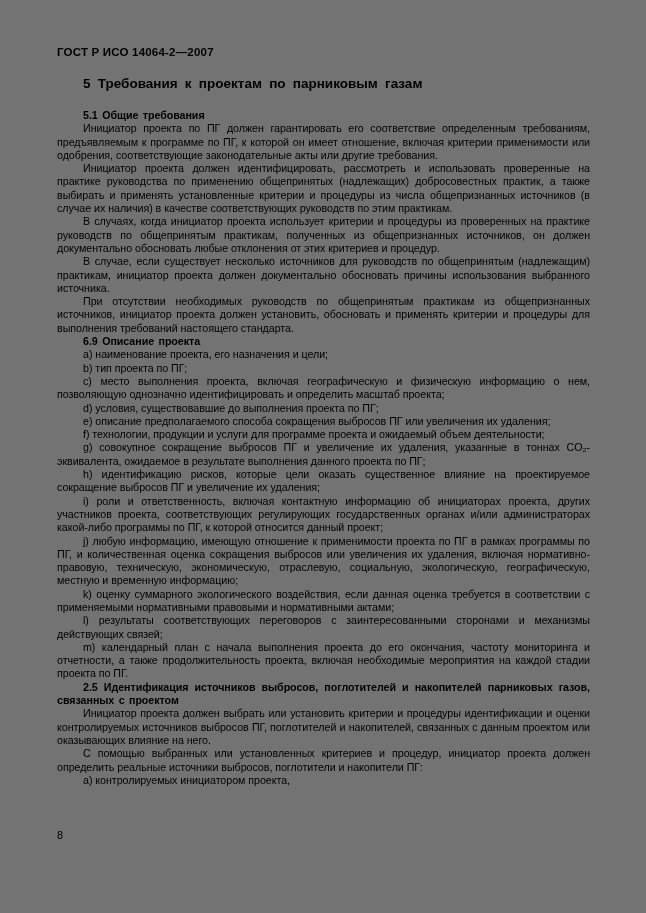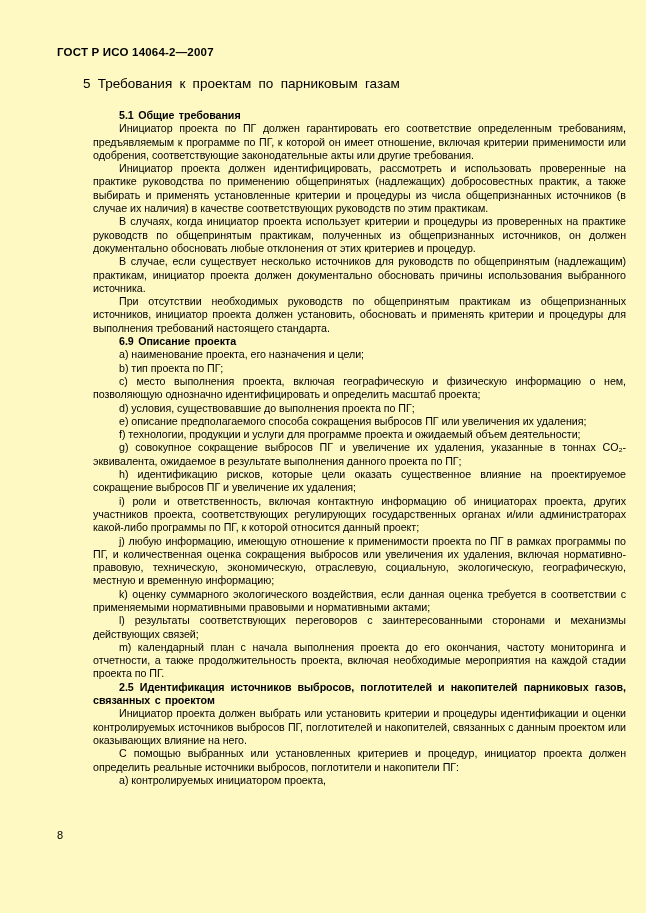--- a/index.html
+++ b/index.html
@@ -5,50 +5,49 @@
   html, body {
     margin: 0;
     padding: 0;
     background: #e8e8e8;
   }
   .page {
     position: relative;
     width: 646px;
     height: 913px;
     margin: 0 auto;
-    background: #fef9c3;
+    background: #737373;
     color: #000000;
     font-family: "Liberation Sans", sans-serif;
     overflow: hidden;
   }
   .running-header {
     position: absolute;
     left: 57px;
     top: 46px;
     font-size: 11.5px;
     font-weight: bold;
     letter-spacing: 0.2px;
     white-space: nowrap;
   }
   .section-title {
     position: absolute;
     left: 83px;
     top: 76px;
     margin: 0;
     font-size: 13.5px;
-    font-weight: normal;
+    font-weight: bold;
     word-spacing: 3.5px;
     white-space: nowrap;
   }
   .text-body {
     position: absolute;
     left: 57px;
     top: 109px;
     width: 533px;
-    margin-left: 36px;
   }
   .block {
     margin: 0;
     padding: 0;
     font-size: 10.7px;
     line-height: 13.3px;
     text-align: justify;
     text-indent: 26px;
     letter-spacing: -0.05px;
   }

